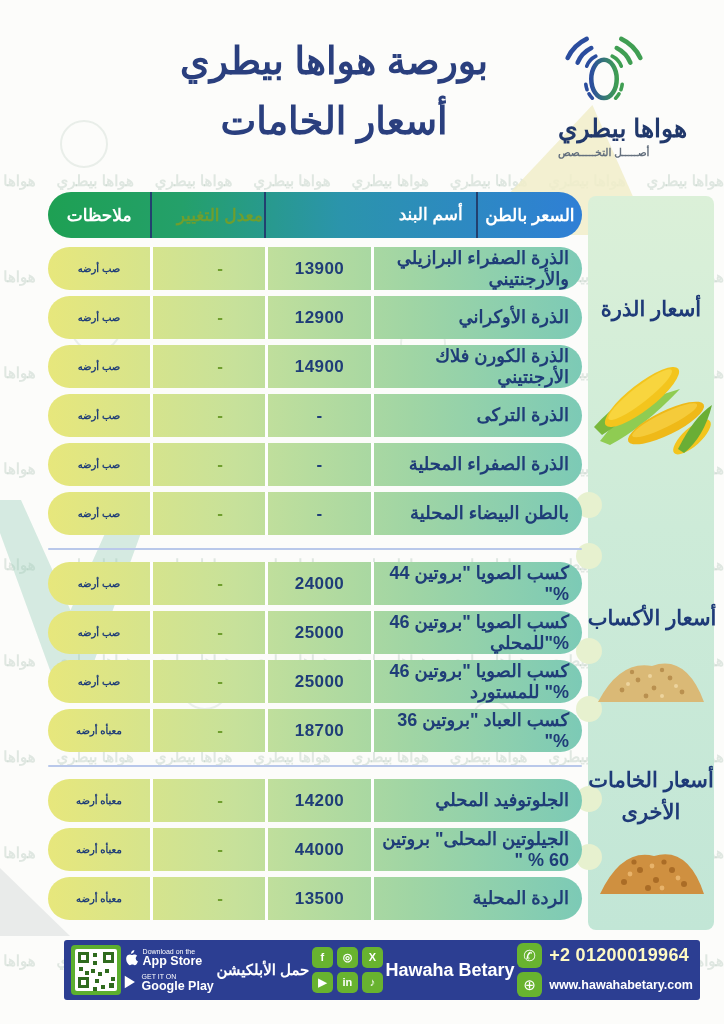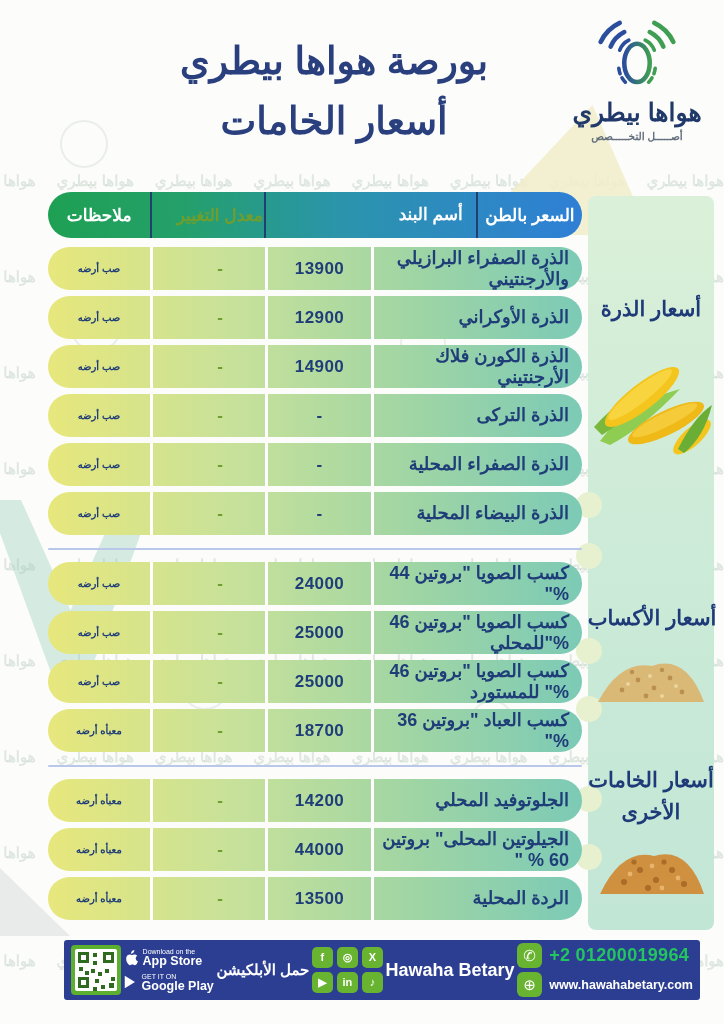--- a/index.html
+++ b/index.html
@@ -14,21 +14,21 @@
                clip-path:polygon(68% 0,0 100%,100% 100%);opacity:.85;z-index:0;}
   .chevron{position:absolute;left:-12px;top:500px;width:165px;height:190px;background:rgba(150,205,185,.38);
            clip-path:polygon(0 0,20% 0,50% 58%,80% 0,100% 0,58% 100%,42% 100%);z-index:0;}
   .wedge-gray{position:absolute;left:0;top:868px;width:70px;height:68px;background:rgba(120,132,145,.14);
               clip-path:polygon(0 0,0 100%,100% 100%);z-index:0;}
   
   .side-strip{position:absolute;left:588px;top:196px;width:126px;height:734px;border-radius:8px;
               background:linear-gradient(180deg,#dbf0d8 0%,#cdebd8 45%,#c2e6d6 100%);z-index:1;}
   .side-dot{position:absolute;width:26px;height:26px;border-radius:50%;background:#e7f1cf;z-index:1;}
   
-  .logo{position:absolute;left:558px;top:12px;width:158px;text-align:center;z-index:2;}
+  .logo{position:absolute;left:558px;top:28px;width:158px;text-align:left;z-index:2;}
   .logo-brand{direction:rtl;font-size:25px;font-weight:bold;color:#21386b;margin-top:2px;}
   .logo-tag{direction:rtl;font-size:10.5px;font-weight:bold;color:#64707e;margin-top:3px;letter-spacing:.5px;}
   
   .title{position:absolute;left:108px;top:40px;width:452px;text-align:center;z-index:2;}
   .title .t1,.title .t2{direction:rtl;font-weight:bold;color:#2a3f7e;font-size:38px;line-height:1.15;}
   .title .t2{margin-top:16px;}
   
   .table{position:absolute;left:48px;top:192px;width:534px;z-index:2;}
   .thead{display:flex;direction:rtl;height:46px;border-radius:23px;overflow:hidden;
          background:linear-gradient(270deg,#2f7fd6 0%,#2b94ac 45%,#24a06a 75%,#1ea053 100%);
@@ -64,21 +64,21 @@
   .badge .big{font-size:12.5px;font-weight:bold;}
   .dl-label{direction:rtl;color:#fff;font-size:15px;font-weight:bold;flex:0 0 auto;}
   .soc-grid{display:grid;grid-template-columns:repeat(3,21px);grid-auto-rows:21px;gap:4px;flex:0 0 auto;}
   .soc{background:#68b32f;border-radius:5px;color:#fff;font-size:11px;font-weight:bold;
        display:flex;align-items:center;justify-content:center;line-height:1;}
   .brand-en{color:#fff;font-size:18px;font-weight:bold;white-space:nowrap;flex:0 0 auto;}
   .contact{display:flex;flex-direction:column;gap:4px;flex:0 0 auto;}
   .c-row{display:flex;align-items:center;gap:7px;}
   .c-ic{width:25px;height:25px;background:#68b32f;border-radius:6px;color:#fff;display:flex;
         align-items:center;justify-content:center;font-size:15px;}
-  .phone{color:#22c55e;font-size:18px;font-weight:bold;letter-spacing:.3px;}
+  .phone{color:#fef9c3;font-size:18px;font-weight:bold;letter-spacing:.3px;}
   .site{color:#fff;font-size:12.5px;font-weight:bold;}
 </style>
 </head>
 <body>
 
 <div class="page">
 
   <div class="wm-row" style="top:172px">هواها بيطري&nbsp;&nbsp;&nbsp;&nbsp;&nbsp;هواها بيطري&nbsp;&nbsp;&nbsp;&nbsp;&nbsp;هواها بيطري&nbsp;&nbsp;&nbsp;&nbsp;&nbsp;هواها بيطري&nbsp;&nbsp;&nbsp;&nbsp;&nbsp;هواها بيطري&nbsp;&nbsp;&nbsp;&nbsp;&nbsp;هواها بيطري&nbsp;&nbsp;&nbsp;&nbsp;&nbsp;هواها بيطري&nbsp;&nbsp;&nbsp;&nbsp;&nbsp;هواها بيطري&nbsp;&nbsp;&nbsp;&nbsp;&nbsp;هواها بيطري&nbsp;&nbsp;&nbsp;&nbsp;&nbsp;هواها بيطري&nbsp;&nbsp;&nbsp;&nbsp;&nbsp;</div>
   <div class="wm-row" style="top:268px">هواها بيطري&nbsp;&nbsp;&nbsp;&nbsp;&nbsp;هواها بيطري&nbsp;&nbsp;&nbsp;&nbsp;&nbsp;هواها بيطري&nbsp;&nbsp;&nbsp;&nbsp;&nbsp;هواها بيطري&nbsp;&nbsp;&nbsp;&nbsp;&nbsp;هواها بيطري&nbsp;&nbsp;&nbsp;&nbsp;&nbsp;هواها بيطري&nbsp;&nbsp;&nbsp;&nbsp;&nbsp;هواها بيطري&nbsp;&nbsp;&nbsp;&nbsp;&nbsp;هواها بيطري&nbsp;&nbsp;&nbsp;&nbsp;&nbsp;هواها بيطري&nbsp;&nbsp;&nbsp;&nbsp;&nbsp;هواها بيطري&nbsp;&nbsp;&nbsp;&nbsp;&nbsp;</div>
   <div class="wm-row" style="top:364px">هواها بيطري&nbsp;&nbsp;&nbsp;&nbsp;&nbsp;هواها بيطري&nbsp;&nbsp;&nbsp;&nbsp;&nbsp;هواها بيطري&nbsp;&nbsp;&nbsp;&nbsp;&nbsp;هواها بيطري&nbsp;&nbsp;&nbsp;&nbsp;&nbsp;هواها بيطري&nbsp;&nbsp;&nbsp;&nbsp;&nbsp;هواها بيطري&nbsp;&nbsp;&nbsp;&nbsp;&nbsp;هواها بيطري&nbsp;&nbsp;&nbsp;&nbsp;&nbsp;هواها بيطري&nbsp;&nbsp;&nbsp;&nbsp;&nbsp;هواها بيطري&nbsp;&nbsp;&nbsp;&nbsp;&nbsp;هواها بيطري&nbsp;&nbsp;&nbsp;&nbsp;&nbsp;</div>
@@ -169,21 +169,21 @@
         <div class="cell c-change">-</div>
         <div class="cell c-notes">صب أرضه</div>
       </div>
       <div class="row">
         <div class="cell c-name">الذرة الصفراء المحلية</div>
         <div class="cell c-price">-</div>
         <div class="cell c-change">-</div>
         <div class="cell c-notes">صب أرضه</div>
       </div>
       <div class="row">
-        <div class="cell c-name">الذرة البيضاء المحلية</div>
+        <div class="cell c-name">بالطن البيضاء المحلية</div>
         <div class="cell c-price">-</div>
         <div class="cell c-change">-</div>
         <div class="cell c-notes">صب أرضه</div>
       </div>
       <div class="sep">
           <div class="sep-line"></div>
         </div>
 
       <div class="row">
         <div class="cell c-name">كسب الصويا "بروتين 44 %"</div>

